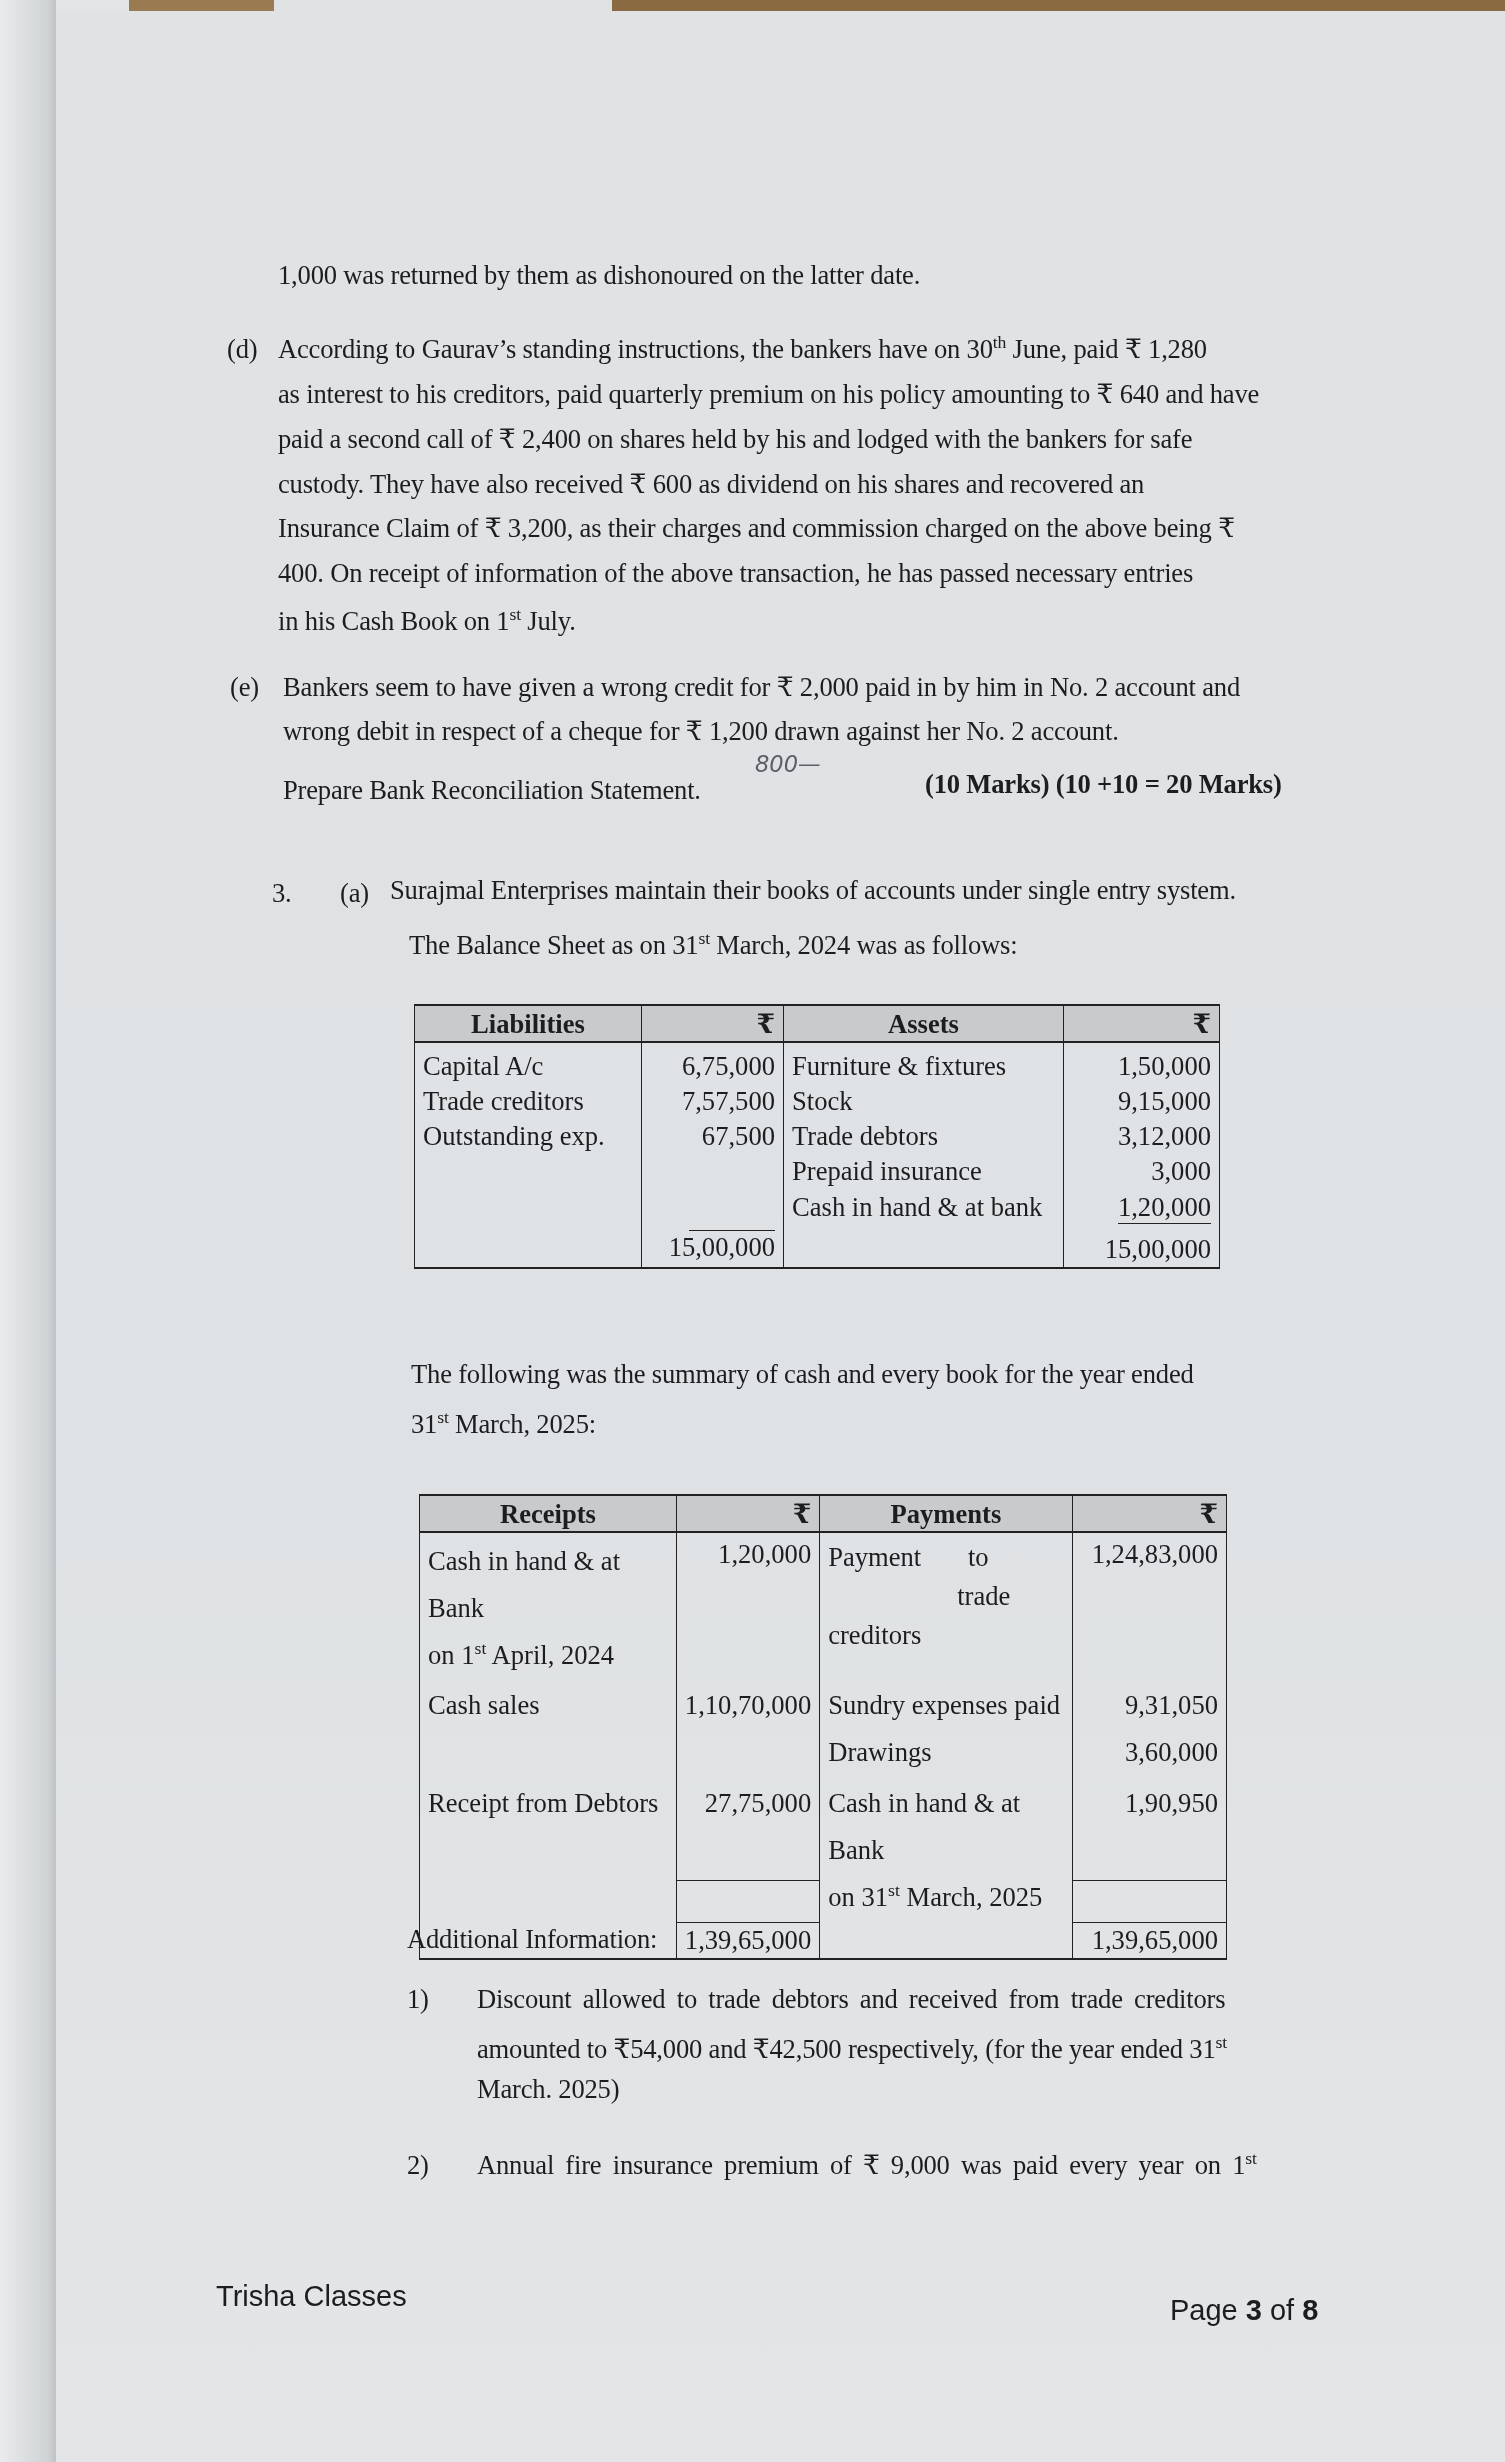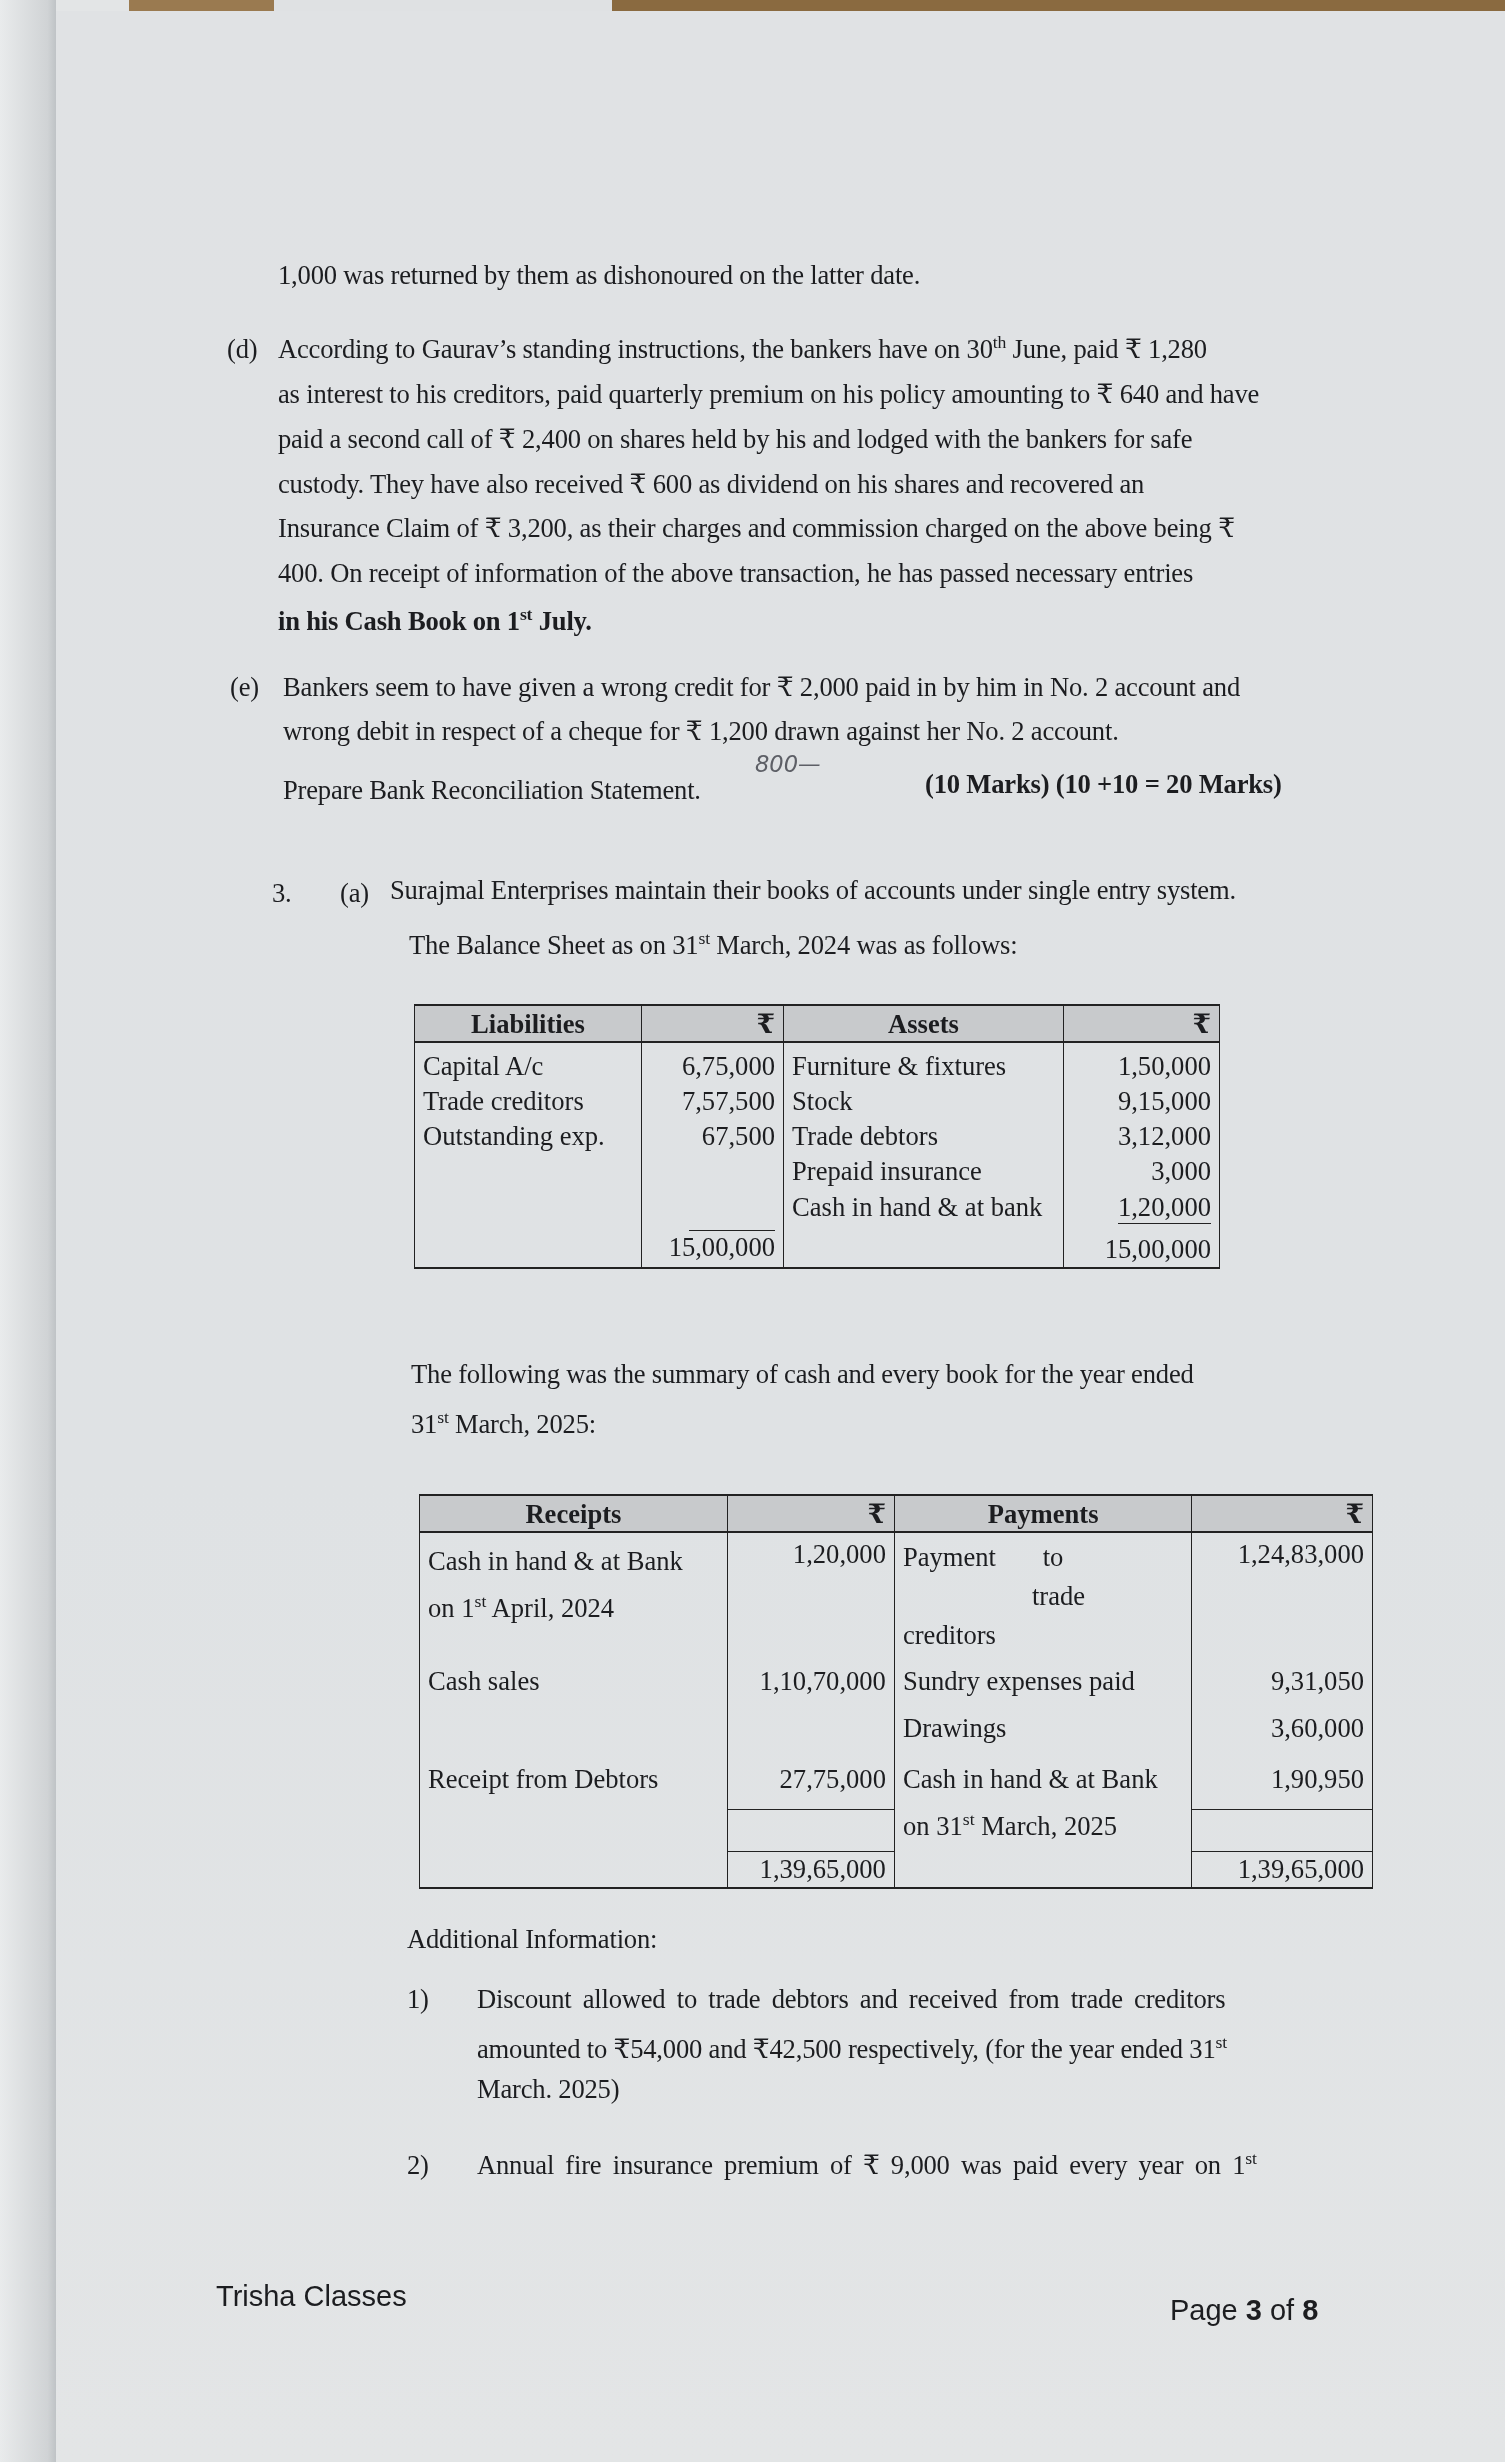--- a/index.html
+++ b/index.html
@@ -58,21 +58,21 @@
 
   <div class="txt" style="left:171px; top:321px;">(d)</div>
   <div class="txt" style="left:222px; top:321px;">
     <span>According to Gaurav’s standing instructions, the bankers have on 30</span><sup>th</sup><span> June, paid ₹ 1,280</span>
   </div>
   <div class="txt" style="left:222px; top:366px;">as interest to his creditors, paid quarterly premium on his policy amounting to ₹ 640 and have</div>
   <div class="txt" style="left:222px; top:411px;">paid a second call of ₹ 2,400 on shares held by his and lodged with the bankers for safe</div>
   <div class="txt" style="left:222px; top:456px;">custody. They have also received ₹ 600 as dividend on his shares and recovered an</div>
   <div class="txt" style="left:222px; top:500px;">Insurance Claim of ₹ 3,200, as their charges and commission charged on the above being ₹</div>
   <div class="txt" style="left:222px; top:545px;">400. On receipt of information of the above transaction, he has passed necessary entries</div>
-  <div class="txt" style="left:222px; top:593px;font-weight:bold;">
+  <div class="txt" style="left:222px; top:593px;">
     <span>in his Cash Book on 1</span><sup>st</sup><span> July.</span>
   </div>
 
   <div class="txt" style="left:174px; top:659px;">(e)</div>
   <div class="txt" style="left:227px; top:659px;">Bankers seem to have given a wrong credit for ₹ 2,000 paid in by him in No. 2 account and</div>
   <div class="txt" style="left:227px; top:703px;">wrong debit in respect of a cheque for ₹ 1,200 drawn against her No. 2 account.</div>
 
   <div class="hand" style="left:699px; top:740px;">800—</div>
   <div class="txt" style="left:227px; top:762px;">Prepare Bank Reconciliation Statement.</div>
   <div class="txt bold" style="left:869px; top:756px;">(10 Marks) (10 +10 = 20 Marks)</div>
@@ -135,21 +135,21 @@
       <td class="r" style="padding-top:8px">15,00,000</td>
     </tr>
   </tbody>
     </table>
 
   <div class="txt" style="left:355px; top:1346px;">The following was the summary of cash and every book for the year ended</div>
   <div class="txt" style="left:355px; top:1396px;">
     <span>31</span><sup>st</sup><span> March, 2025:</span>
   </div>
 
-  <table class="acct" style="left:363px; top:1483px; width:954px;padding-left:33px;">
+  <table class="acct" style="left:363px; top:1483px; width:808px;padding-left:33px;">
     <colgroup>
       <col style="width:264px">
         <col style="width:132px">
         <col style="width:255px">
         <col style="width:155px">
     </colgroup>
     <tbody>
         <tr>
       <th>Receipts</th>
       <th class="r">₹</th>

